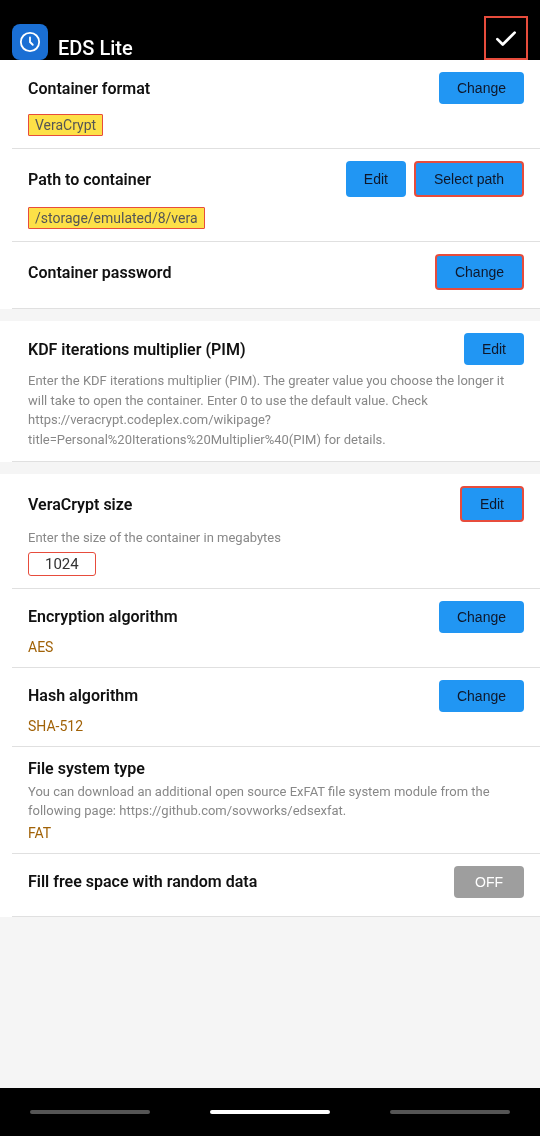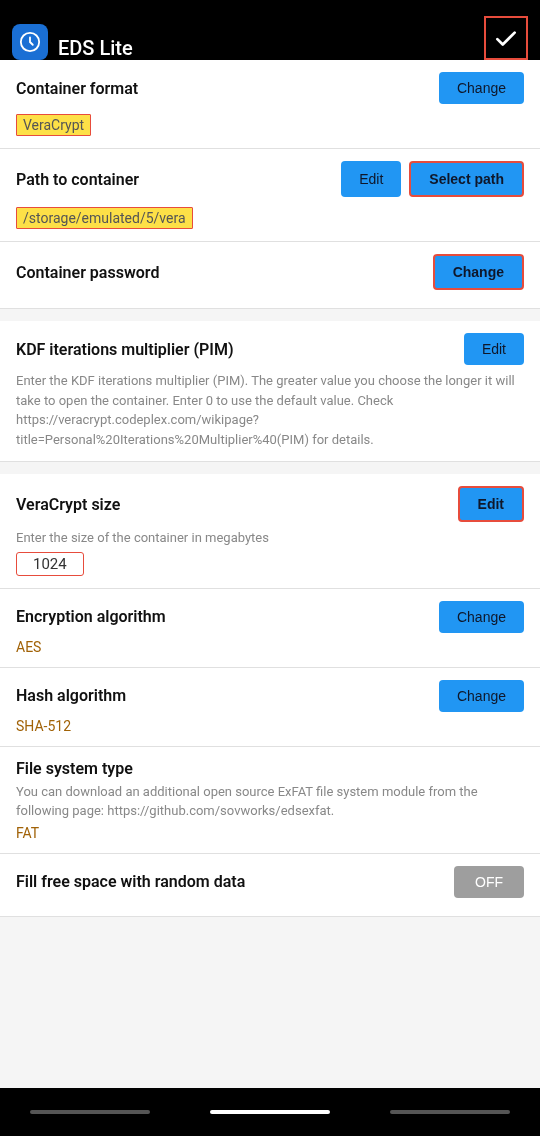--- a/index.html
+++ b/index.html
@@ -58,20 +58,21 @@
     
     .content {
       background: #fff;
       padding: 0;
     }
 
     
     .row {
       padding: 12px 16px;
       border-bottom: 1px solid #e0e0e0;
+      margin-left: 12px;
     }
 
     .row-header {
       display: flex;
       align-items: center;
       justify-content: space-between;
       margin-bottom: 6px;
     }
 
     .row-label {
@@ -103,21 +104,20 @@
       border-radius: 4px;
       padding: 8px 18px;
       font-size: 14px;
       font-weight: 500;
       cursor: pointer;
       white-space: nowrap;
     }
 
     .btn.outlined-red {
       border: 2.5px solid #e74c3c;
-      font-weight: bold;
     }
 
     .btn-group {
       display: flex;
       gap: 8px;
     }
 
     .row-desc {
       font-size: 13px;
       color: #888;
@@ -202,21 +202,21 @@
   </div>
 
   <div class="row">
     <div class="row-header">
       <span class="row-label">Path to container</span>
       <div class="btn-group">
         <button class="btn">Edit</button>
         <button class="btn outlined-red">Select path</button>
       </div>
     </div>
-    <div class="row-value outlined">/storage/emulated/5/vera</div>
+    <div class="row-value outlined">/storage/emulated/8/vera</div>
   </div>
 
   <div class="row">
     <div class="row-header">
       <span class="row-label">Container password</span>
       <button class="btn outlined-red">Change</button>
     </div>
   </div>
 </div>
 

